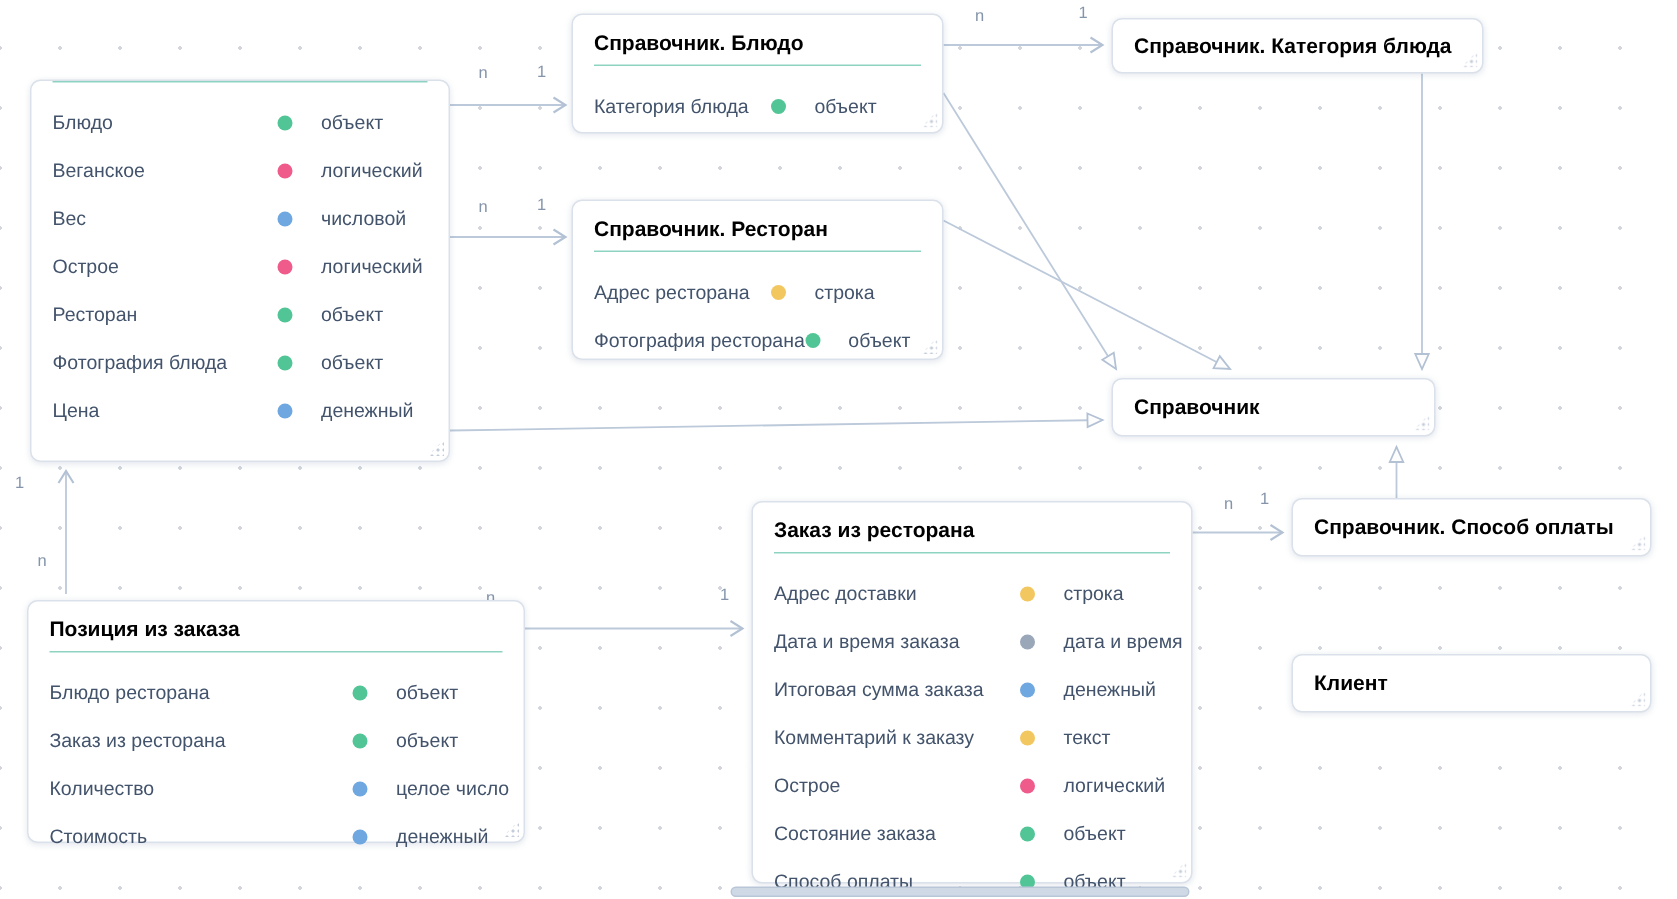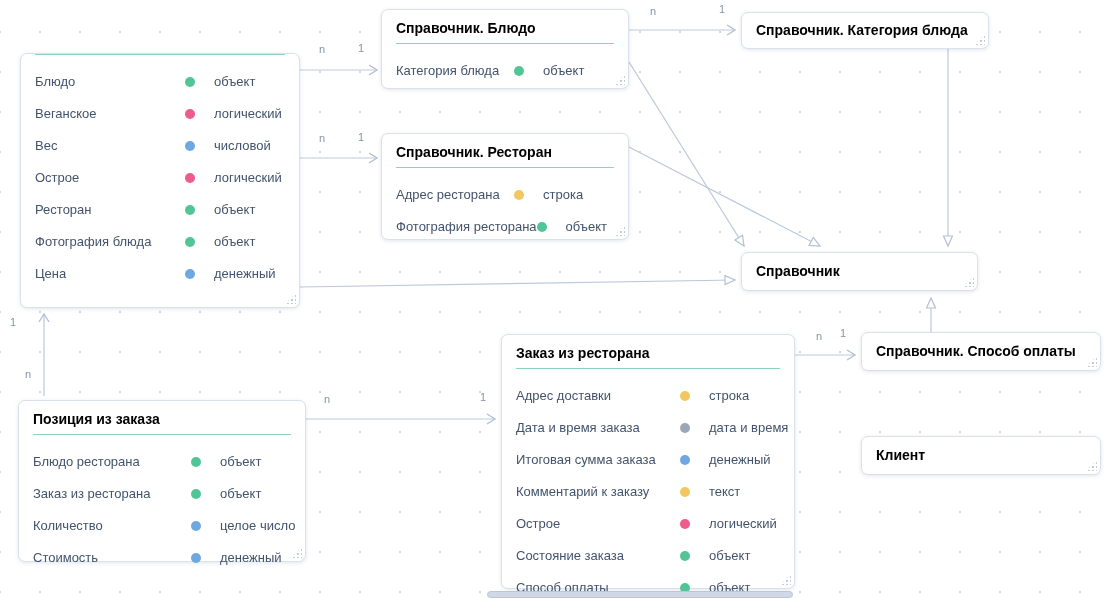--- a/index.html
+++ b/index.html
@@ -171,21 +171,21 @@
           <span class="fname">Фотография ресторана</span>
           <span class="ftype">
             <i class="dot" style="background: rgb(82, 197, 150);"></i>
             <span>объект</span>
           </span>
         </div>
       </div>
     <div class="resize"></div>
   </div>
 
-  <div class="entity plain" style="left:741px;top:252px;width:237px;height:39px">
+  <div class="entity plain" style="left:741px;top:252px;width:216px;height:39px">
     <div class="title">Справочник</div>
     <div class="resize"></div>
   </div>
 
   <div class="entity" style="left:501px;top:334px;width:294px;height:255px">
     <div class="title">Заказ из ресторана</div>
     <div class="underline"></div>
     <div class="fields">
         <div class="row">
           <span class="fname">Адрес доставки</span>
@@ -243,21 +243,21 @@
   <div class="entity plain" style="left:861px;top:332px;width:240px;height:39px">
     <div class="title">Справочник. Способ оплаты</div>
     <div class="resize"></div>
   </div>
 
   <div class="entity plain" style="left:861px;top:436px;width:240px;height:39px">
     <div class="title">Клиент</div>
     <div class="resize"></div>
   </div>
 
-  <div class="entity" style="left:18px;top:400px;width:288px;height:162px">
+  <div class="entity" style="left:18px;top:400px;width:332px;height:162px">
     <div class="title">Позиция из заказа</div>
     <div class="underline"></div>
     <div class="fields">
         <div class="row">
           <span class="fname">Блюдо ресторана</span>
           <span class="ftype">
             <i class="dot" style="background: rgb(82, 197, 150);"></i>
             <span>объект</span>
           </span>
         </div>

